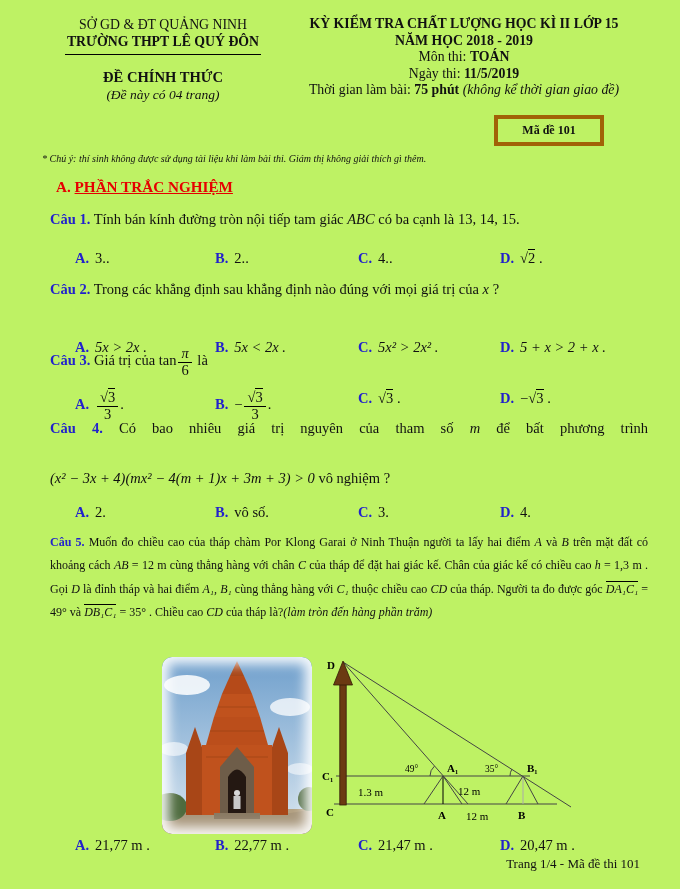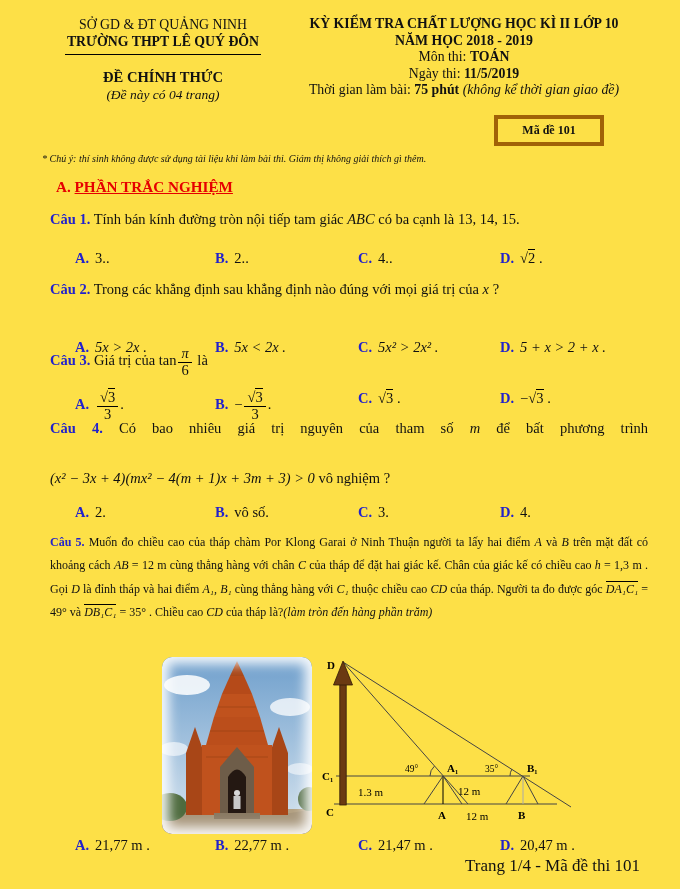--- a/index.html
+++ b/index.html
@@ -1,17 +1,17 @@
 <!DOCTYPE html>
 <html><head>
 <meta charset="utf-8">
 <style>
   html,body { margin:0; padding:0; background:#ffffff; }
   .page {
-    position:relative; width:680px; height:889px; background:#fde047;
+    position:relative; width:680px; height:889px; background:#bef264;
     font-family:"Liberation Serif","DejaVu Serif",serif; color:#111;
     overflow:hidden; font-size:14.5px;
   }
   
   .hdr-left  { position:absolute; left:34px;  top:16px; width:258px; text-align:center; font-size:13.8px; line-height:17px; }
   .hdr-left .school-wrap { display:inline-block; font-weight:bold; border-bottom:1px solid #000; padding:0 2px 4px 2px; }
   .hdr-left .exam-type { font-weight:bold; font-size:14.6px; margin-top:14px; }
   .hdr-left .pages { font-style:italic; font-size:13.5px; }
   .hdr-right { position:absolute; left:278px; top:16px; width:372px; text-align:center; font-size:13.8px; line-height:16.5px; }
   .b { font-weight:bold; }
@@ -51,36 +51,36 @@
   
   .photo { position:absolute; left:162px; top:657px; width:150px; height:177px; border-radius:10px; overflow:hidden; }
   .photo::after { content:""; position:absolute; inset:0; border-radius:10px;
                   box-shadow: inset 0 0 12px 7px rgba(255,255,255,0.92); }
   .diagram { position:absolute; left:320px; top:655px; width:340px; height:180px; }
   .diagram text { font-family:"Liberation Serif","DejaVu Serif",serif; fill:#000; }
   .diagram .pt { font-size:11px; font-weight:bold; }
   .diagram .ms { font-size:11px; }
   .diagram .ag { font-size:9.5px; }
   
-  .footer { position:absolute; right:40px; top:856px; font-size:17px; }
+  .footer { position:absolute; right:40px; top:856px; font-size:13px; }
 </style>
 </head>
 <body>
 
 <div class="page">
 
   <div class="hdr-left">
     <div>SỞ GD &amp; ĐT QUẢNG NINH</div>
     <div><span class="school-wrap">TRƯỜNG THPT LÊ QUÝ ĐÔN</span></div>
     <div class="exam-type">ĐỀ CHÍNH THỨC</div>
     <div class="pages">(Đề này có 04 trang)</div>
   </div>
 
   <div class="hdr-right">
-    <div class="b">KỲ KIỂM TRA CHẤT LƯỢNG HỌC KÌ II LỚP 10</div>
+    <div class="b">KỲ KIỂM TRA CHẤT LƯỢNG HỌC KÌ II LỚP 15</div>
     <div class="b">NĂM HỌC 2018 - 2019</div>
     <div><span>Môn thi: </span><span class="b">TOÁN</span></div>
     <div><span>Ngày thi: </span><span class="b">11/5/2019</span></div>
     <div><span>Thời gian làm bài: </span><span class="b">75 phút </span><span class="i">(không kể thời gian giao đề)</span></div>
   </div>
 
   <div class="exam-code">Mã đề 101</div>
 
   <div class="notice">* Chú ý: thí sinh không được sử dụng tài liệu khi làm bài thi. Giám thị không giải thích gì thêm.</div>
 

